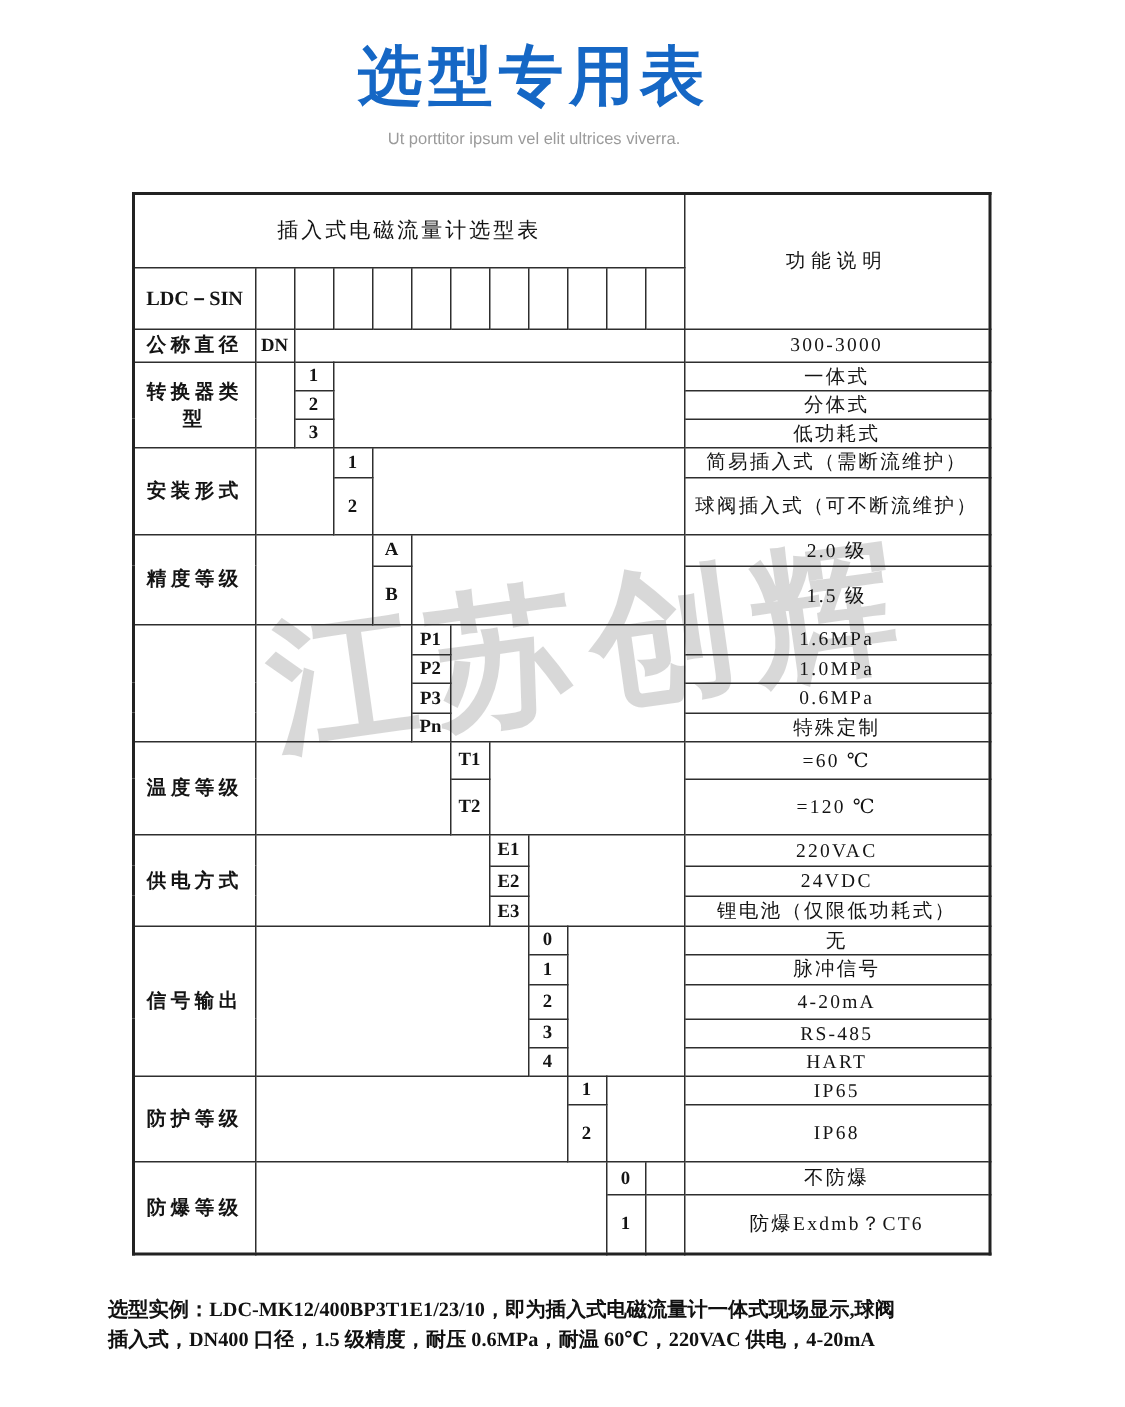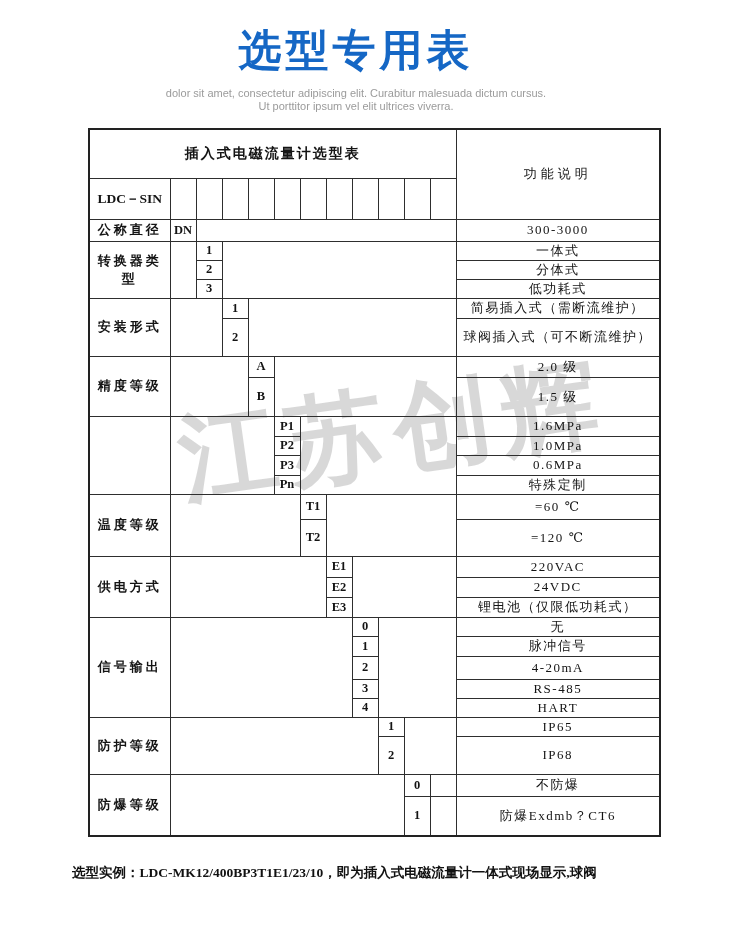--- a/index.html
+++ b/index.html
@@ -13,40 +13,39 @@
   .watermark{position:absolute;left:178px;top:366px;z-index:0;
          font-family:"DejaVu Sans","Liberation Sans",sans-serif;font-weight:bold;
          font-size:98px;letter-spacing:10px;color:#000;opacity:0.15;
          transform:rotate(-8deg);white-space:nowrap;pointer-events:none;}
   table.sel{position:absolute;left:88px;top:128px;width:573px;z-index:1;
          border-collapse:collapse;table-layout:fixed;
          font-family:"Liberation Serif","DejaVu Serif",serif;font-size:13px;color:#141414;
          border:2px solid #222;}
   .sel td{border:1px solid #2e2e2e;padding:0;text-align:center;vertical-align:middle;
          overflow:hidden;background:transparent;}
-  .hdr-left{font-weight:bold;letter-spacing:2px;vertical-align:bottom;padding-bottom:4px;font-size:14px;}
+  .hdr-left{font-weight:normal;letter-spacing:2px;vertical-align:bottom;padding-bottom:4px;font-size:14px;}
   .hdr-right{font-weight:normal;letter-spacing:4px;vertical-align:middle;padding-top:26px;}
   .model{text-align:left;padding-left:2px;vertical-align:bottom;padding-bottom:4px;
          font-weight:bold;font-size:13.5px;}
   .lbl{text-align:left;padding-left:6px;letter-spacing:3px;font-weight:bold;margin-top:12px;}
   .code{font-weight:bold;font-size:12.5px;}
   .desc{font-weight:normal;letter-spacing:1.5px;}
   .vb{vertical-align:bottom;padding-bottom:3px;}
   .footer{position:absolute;top:863px;left:72px;width:606px;text-align:left;z-index:1;
          font-family:"Liberation Serif","DejaVu Serif",serif;font-weight:bold;
          font-size:13.5px;line-height:20px;color:#111;}
 </style>
 </head>
 <body>
 
 <div class="page">
 
   <div class="title">选型专用表</div>
   <div class="subtitle">
-    <div>dolor sit amet, consectetur adipiscing elit. Curabitur malesuada dictum cursus.</div>
     <div>Ut porttitor ipsum vel elit ultrices viverra.</div>
   </div>
 
   <div class="watermark">江苏创辉</div>
 
   <table class="sel">
     <colgroup>
       <col style="width:81px">
       <col style="width:26px">
         <col style="width:26px">
@@ -223,15 +222,16 @@
     <tr style="height:40px">
       <td class="code vb">1</td>
       <td></td>
       <td class="desc vb">防爆Exdmb？CT6</td>
     </tr>
   </tbody>
     </table>
 
   <div class="footer">
     <div>选型实例：LDC-MK12/400BP3T1E1/23/10，即为插入式电磁流量计一体式现场显示,球阀</div>
+    <div>插入式，DN400 口径，1.5 级精度，耐压 0.6MPa，耐温 60℃，220VAC 供电，4-20mA</div>
   </div>
 
 </div>
 
 </body></html>

